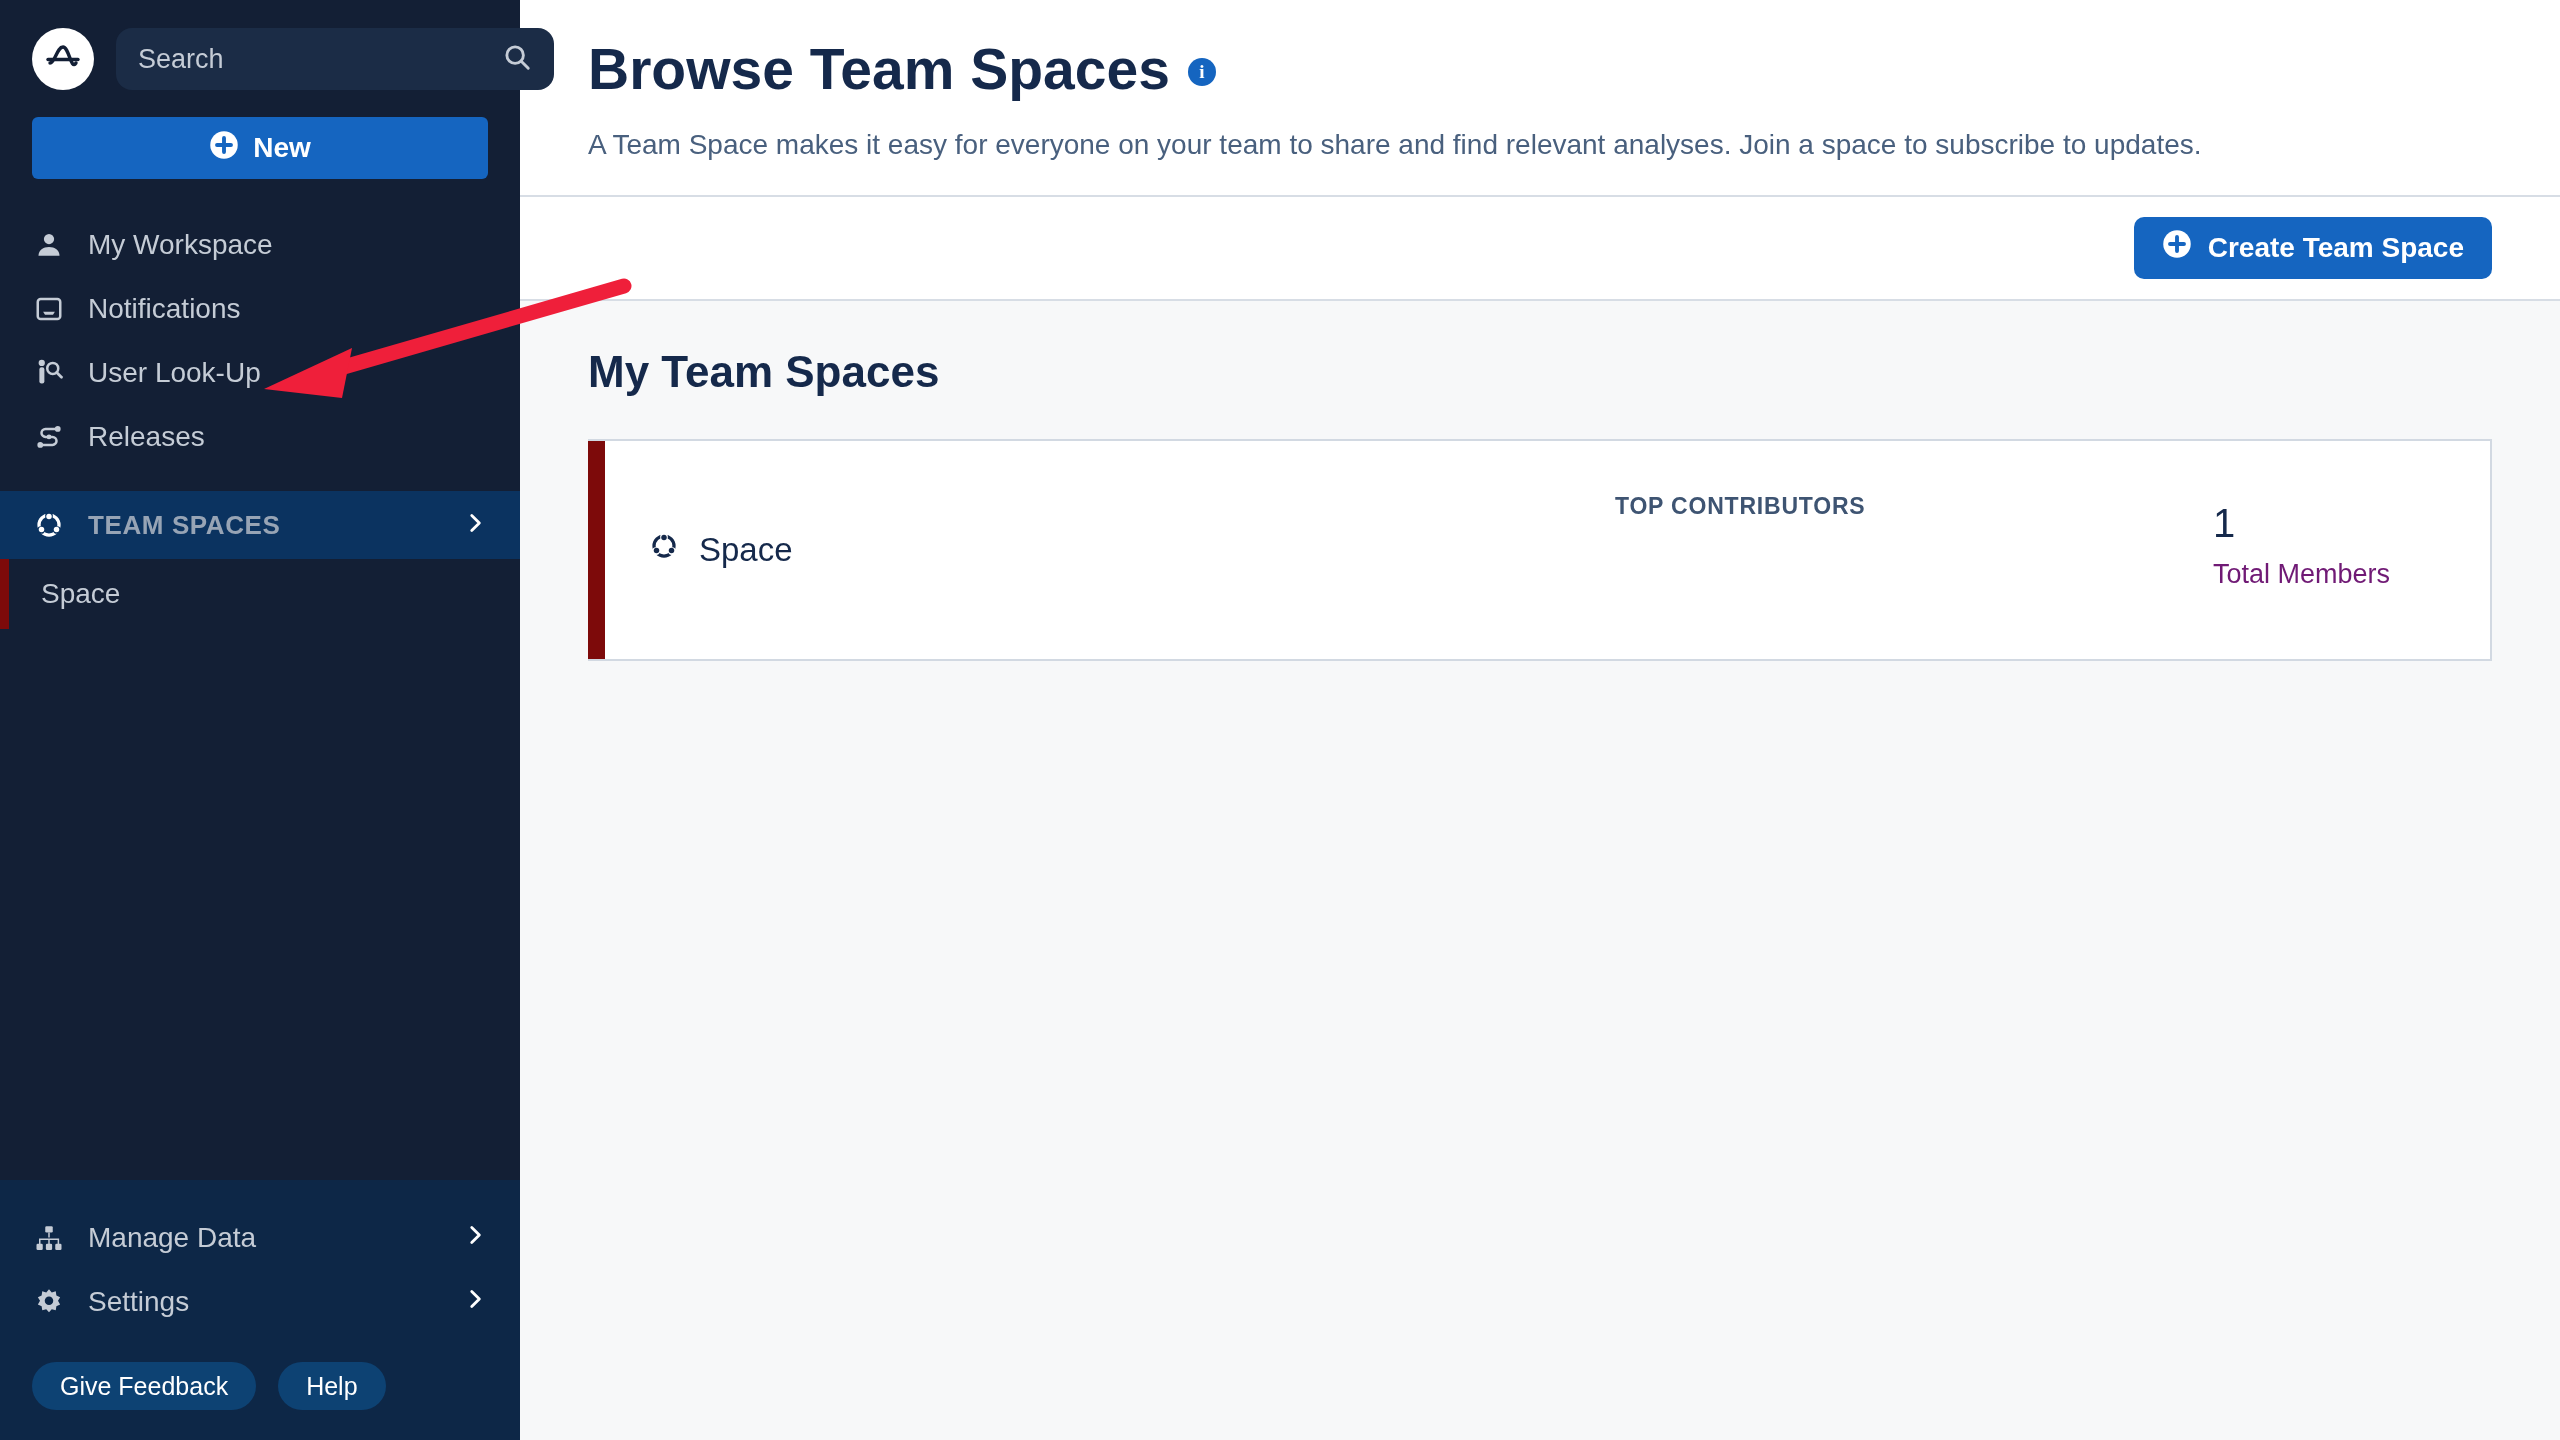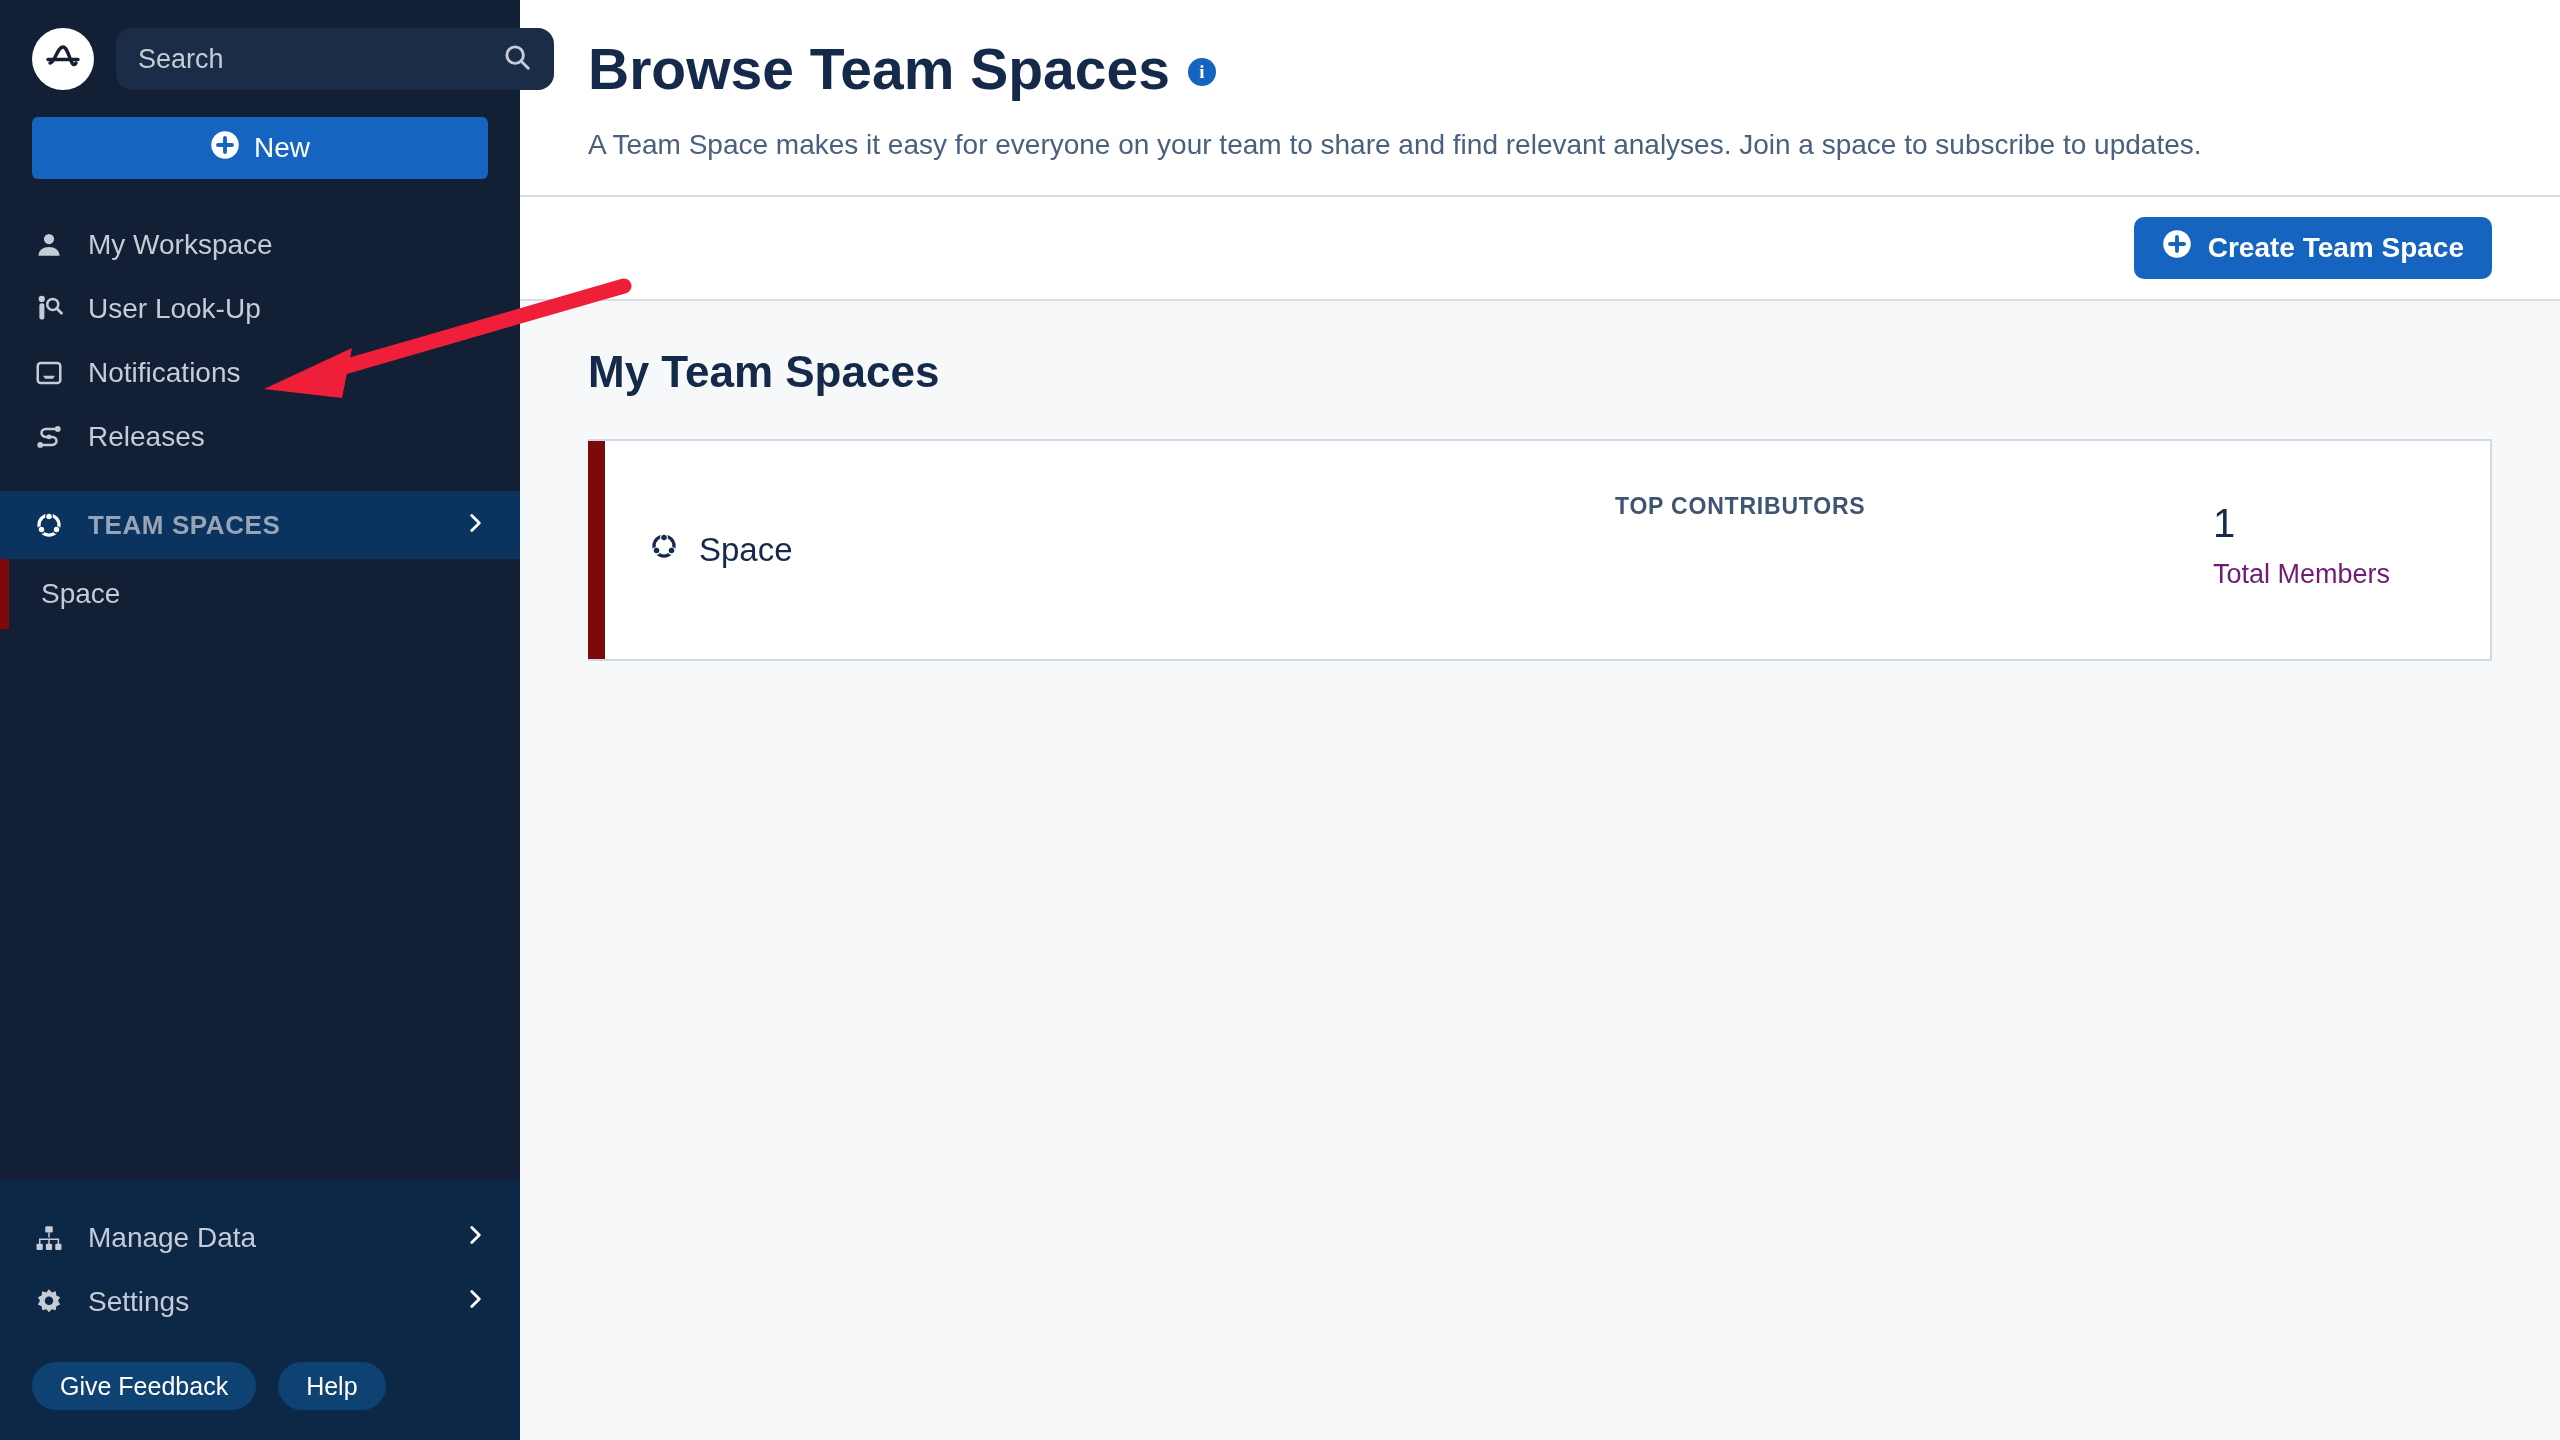--- a/index.html
+++ b/index.html
@@ -34,21 +34,21 @@
   }
   .search-input {
     flex: 1 1 auto; background: transparent; border: 0; outline: 0;
     color: #c5ccd6; font-size: 27px;
     font-family: "Liberation Sans", sans-serif;
   }
   .search-input::placeholder { color: #c5ccd6; opacity: 1; }
   .new-btn {
     margin-top: 27px; width: 100%; height: 62px;
     background: #1565C0; border: 0; border-radius: 6px;
-    color: #fff; font-size: 28px; font-weight: normal;
+    color: #fff; font-size: 28px; font-weight: bold;
     display: flex; align-items: center; justify-content: center; gap: 14px;
     font-family: "Liberation Sans", sans-serif; cursor: pointer;
   }
 
   .nav-list { margin-top: 34px; }
   .nav-item {
     display: flex; align-items: center; gap: 22px;
     height: 64px; padding: 0 32px;
     color: #c5ccd6; font-size: 28px; cursor: pointer;
   }
@@ -185,38 +185,38 @@
           <svg width="30" height="30" viewBox="0 0 24 24" fill="#c5ccd6">
             <circle cx="12" cy="7.2" r="4.1"></circle>
             <path d="M3.6 20.5c0-4.3 3.8-6.9 8.4-6.9s8.4 2.6 8.4 6.9z"></path>
           </svg>
         </span>
         <span>My Workspace</span>
       </div>
 
       <div class="nav-item">
         <span class="nav-ico">
+          <svg width="30" height="30" viewBox="0 0 24 24" fill="none" stroke="#c5ccd6" stroke-width="2">
+            <rect x="3" y="4" width="18" height="16" rx="2.3"></rect>
+            <path d="M3 14.2h4.3l1.5 2.4h6.4l1.5-2.4H21" fill="#c5ccd6" stroke="none"></path>
+          </svg>
+        </span>
+        <span>Notifications</span>
+      </div>
+
+      <div class="nav-item">
+        <span class="nav-ico">
           <svg width="30" height="30" viewBox="0 0 24 24">
             <circle cx="6.2" cy="3.9" r="2.5" fill="#c5ccd6"></circle>
             <rect x="4.3" y="7.4" width="4" height="13" rx="1.7" fill="#c5ccd6"></rect>
             <circle cx="15" cy="8.3" r="4.4" fill="none" stroke="#c5ccd6" stroke-width="2"></circle>
             <line x1="18.2" y1="11.6" x2="22" y2="15.4" stroke="#c5ccd6" stroke-width="2.2" stroke-linecap="round"></line>
           </svg>
         </span>
         <span>User Look-Up</span>
-      </div>
-
-      <div class="nav-item">
-        <span class="nav-ico">
-          <svg width="30" height="30" viewBox="0 0 24 24" fill="none" stroke="#c5ccd6" stroke-width="2">
-            <rect x="3" y="4" width="18" height="16" rx="2.3"></rect>
-            <path d="M3 14.2h4.3l1.5 2.4h6.4l1.5-2.4H21" fill="#c5ccd6" stroke="none"></path>
-          </svg>
-        </span>
-        <span>Notifications</span>
       </div>
 
       <div class="nav-item">
         <span class="nav-ico">
           <svg width="30" height="30" viewBox="0 0 24 24" fill="none" stroke="#c5ccd6" stroke-width="2">
             <path d="M19 5.5H9.2a3.2 3.2 0 0 0 0 6.4h5.6a3.2 3.2 0 0 1 0 6.4H5"></path>
             <circle cx="19" cy="5.5" r="2.3" fill="#c5ccd6" stroke="none"></circle>
             <circle cx="5" cy="18.3" r="2.3" fill="#c5ccd6" stroke="none"></circle>
             <circle cx="12" cy="11.9" r="1.9" fill="#c5ccd6" stroke="none"></circle>
           </svg>

